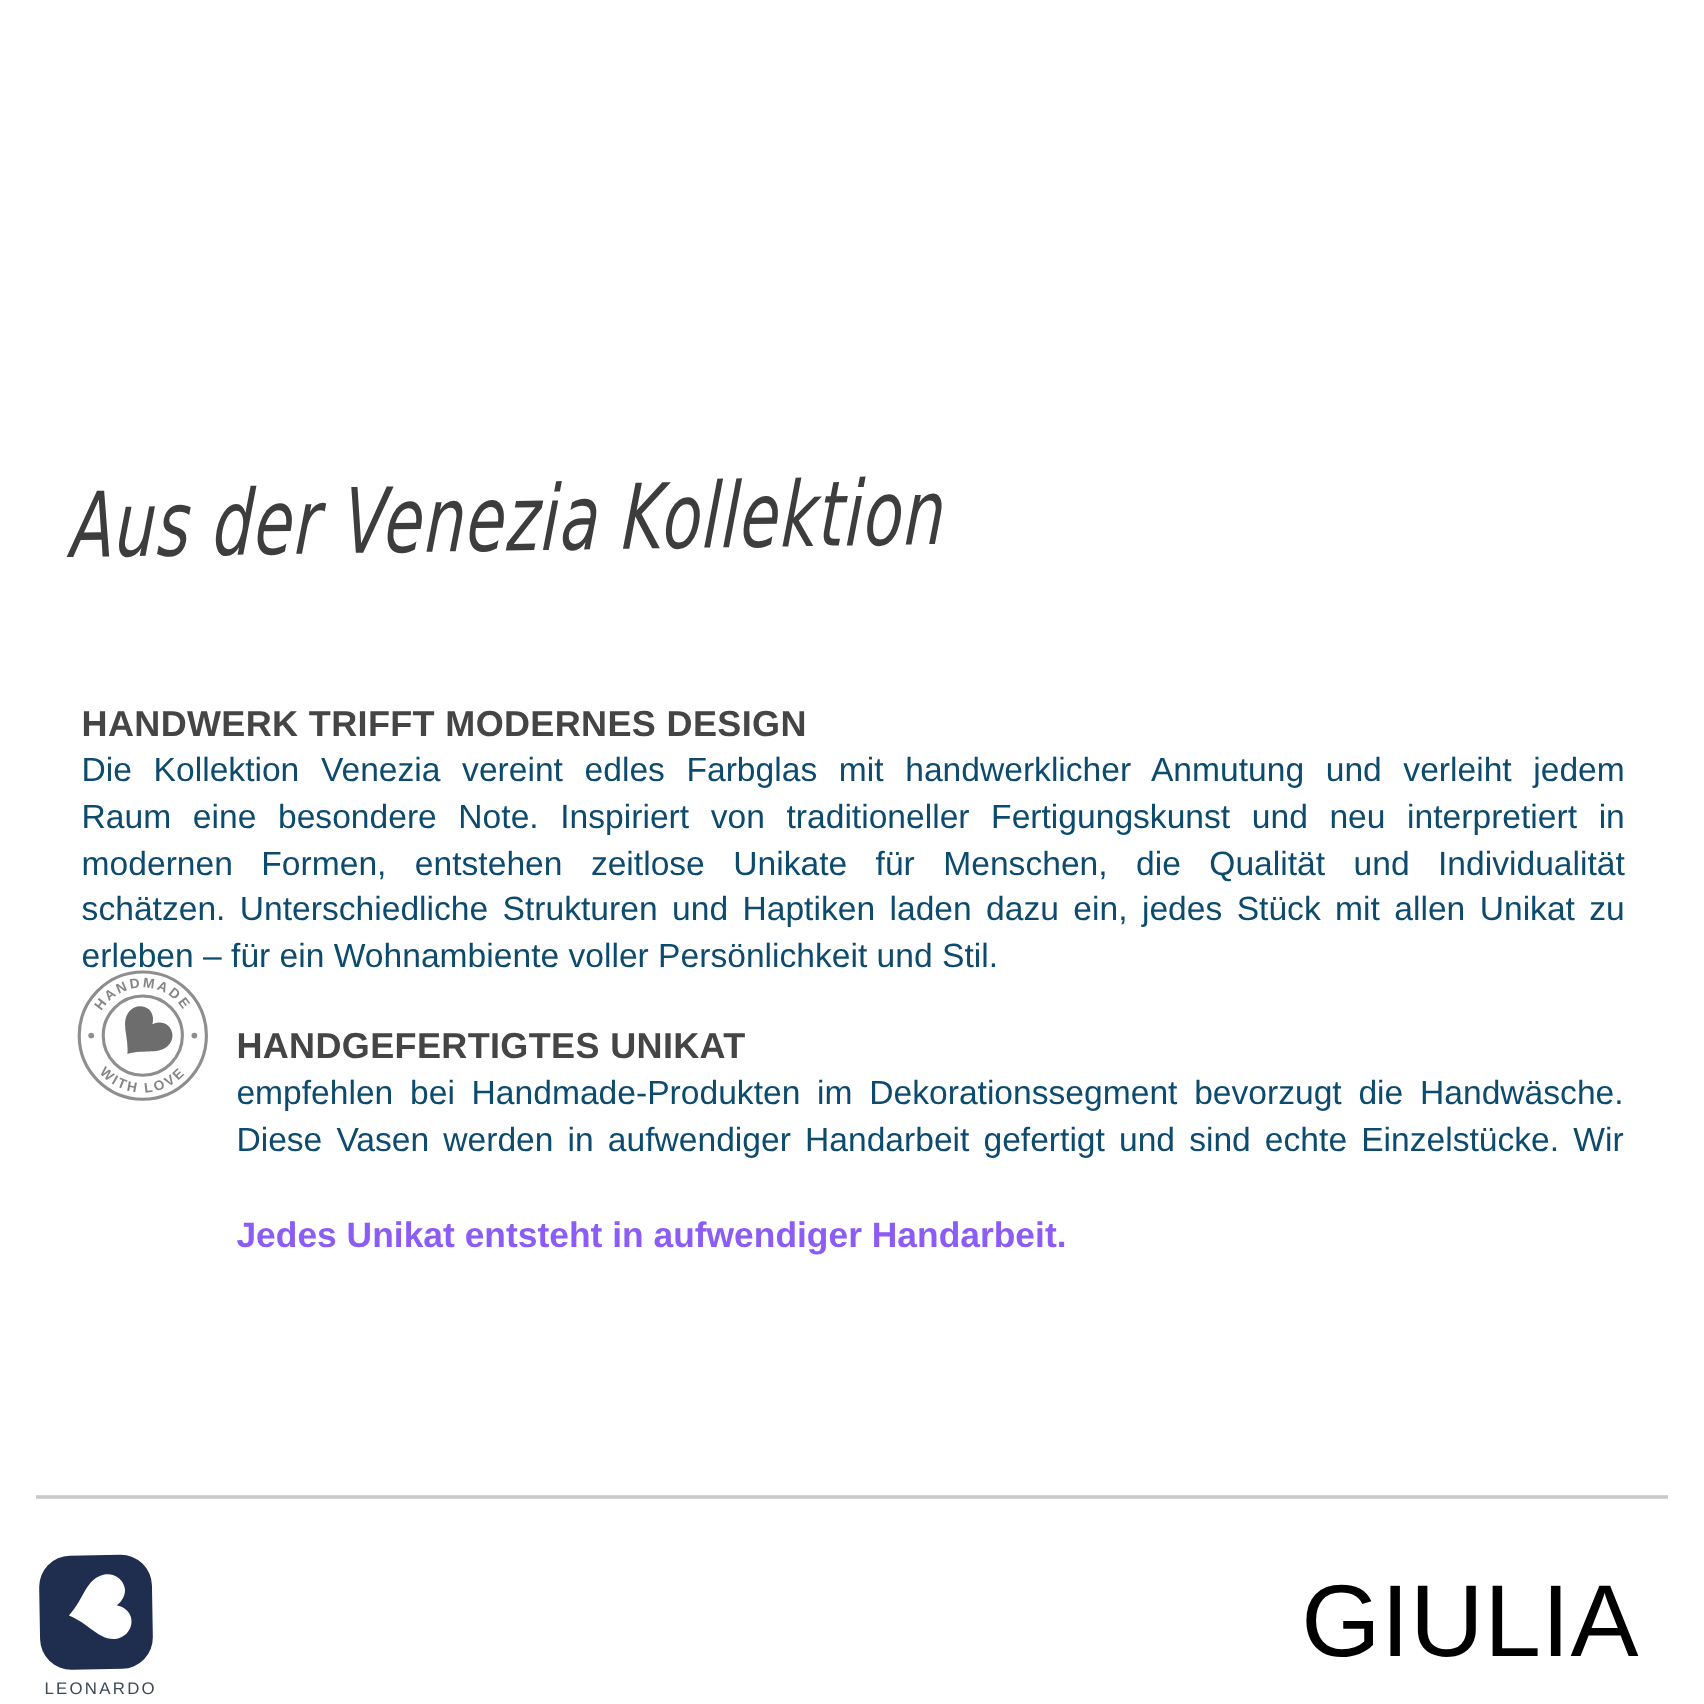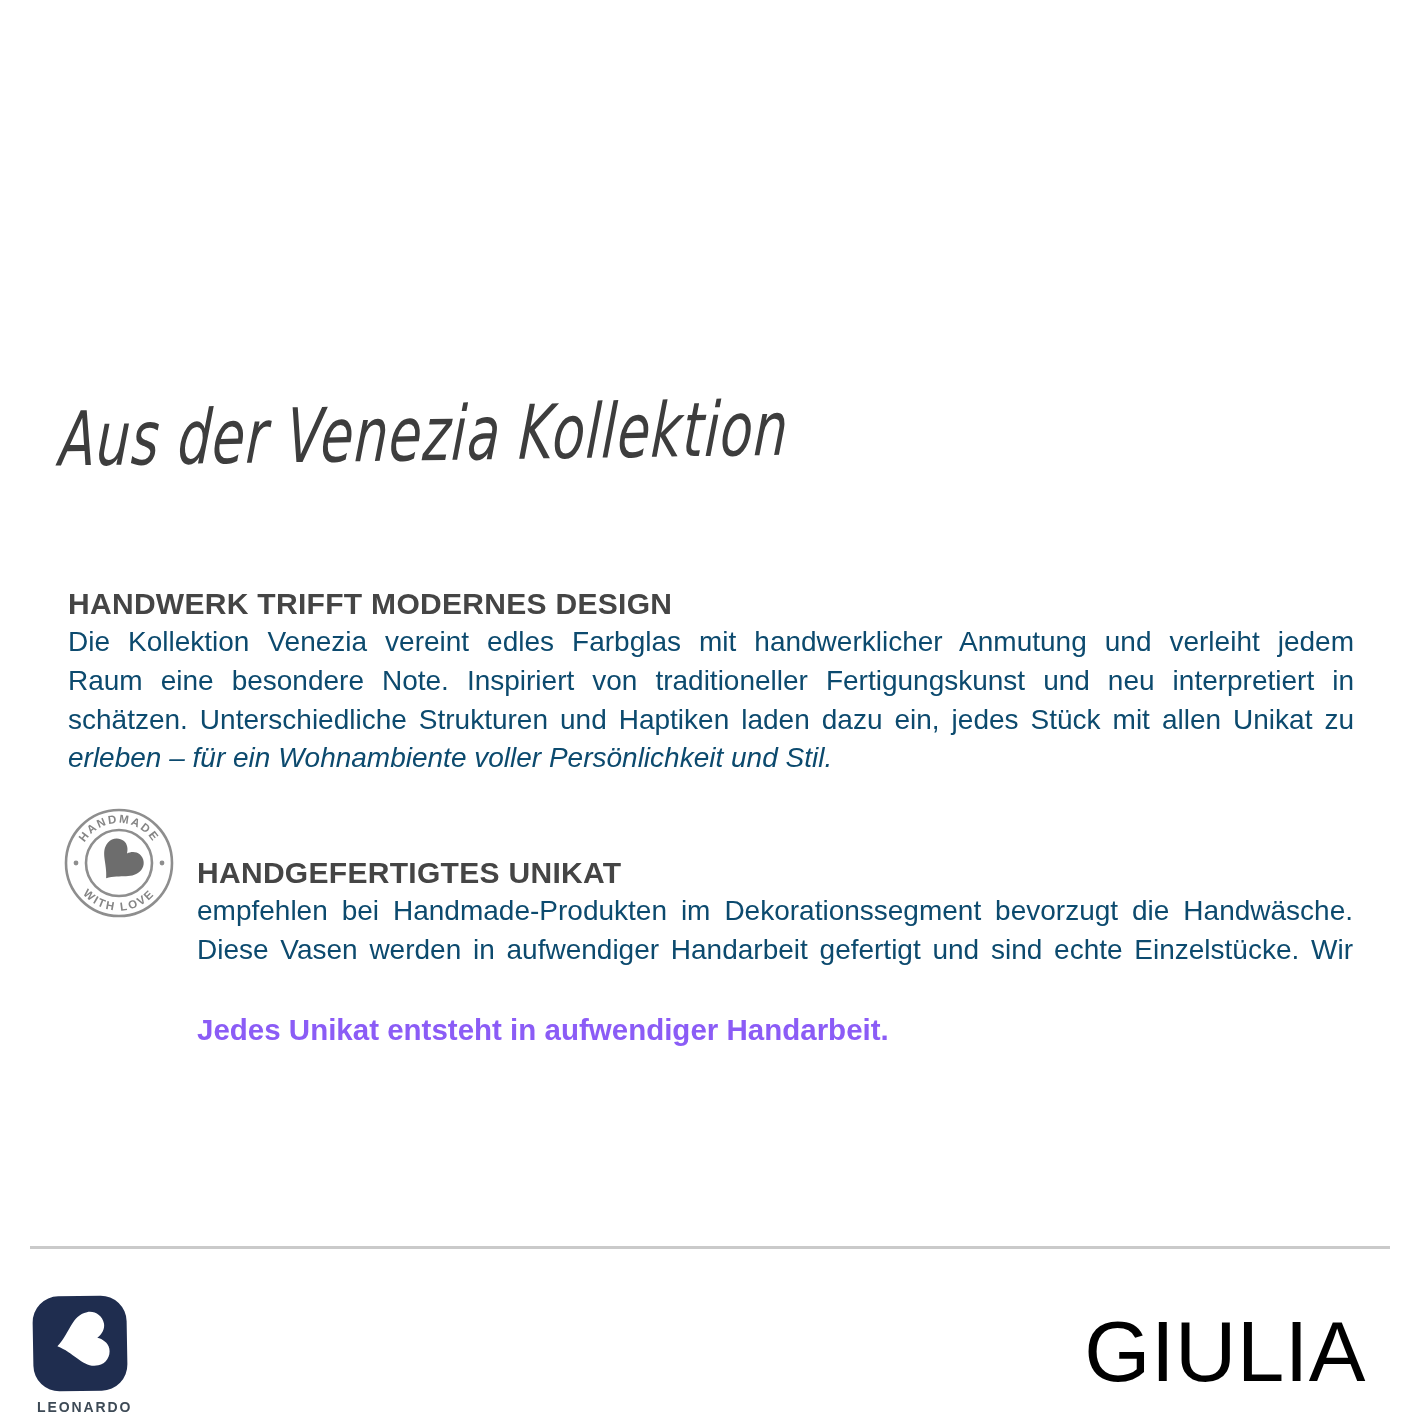--- a/index.html
+++ b/index.html
@@ -44,21 +44,20 @@
     font-size: 28px;
     line-height: 38.8px;
     color: #0c4a6e;
     text-align: justify;
     text-align-last: justify;
     white-space: normal;
   }
   .body-line.last {
     text-align: left;
     text-align-last: left;
-    font-style: italic;
   }
   .emphasis {
     margin-top: 41px;
     font-size: 29.5px;
     line-height: 38px;
     font-weight: bold;
     color: #8b5cf6;
   }
 
   .badge {
@@ -84,21 +83,21 @@
     height: 3px;
     background: #cacaca;
   }
 
   .logo-block { position: absolute; left: 30px; top: 1292px; width: 120px; }
   .logo-mark  { display: block; width: 100px; height: 102px; }
   .brand-name {
     margin-top: 5px;
     margin-left: 7px;
     font-size: 14px;
-    font-weight: 700;
+    font-weight: 400;
     letter-spacing: 1.9px;
     color: #3d4a56;
     white-space: nowrap;
   }
 
   .product-name {
     position: absolute;
     right: 54px;
     top: 1309px;
     font-size: 85px;
@@ -112,20 +111,21 @@
 <body>
 
 <div class="page">
 
   <div class="script-heading">Aus der Venezia Kollektion</div>
 
   <section class="section section-craft">
     <h2 class="section-heading">HANDWERK TRIFFT MODERNES DESIGN</h2>
     <div class="body-line">Die Kollektion Venezia vereint edles Farbglas mit handwerklicher Anmutung und verleiht jedem</div>
     <div class="body-line">Raum eine besondere Note. Inspiriert von traditioneller Fertigungskunst und neu interpretiert in</div>
+    <div class="body-line">modernen Formen, entstehen zeitlose Unikate für Menschen, die Qualität und Individualität</div>
     <div class="body-line">schätzen. Unterschiedliche Strukturen und Haptiken laden dazu ein, jedes Stück mit allen Unikat zu</div>
     <div class="body-line last">erleben – für ein Wohnambiente voller Persönlichkeit und Stil.</div>
   </section>
 
   <svg class="badge" viewBox="0 0 114 114" aria-hidden="true">
     <defs>
       <path id="arcTop" d="M 17,57 A 40,40 0 0 1 97,57" fill="none"></path>
       <path id="arcBottom" d="M 9.5,57 A 47.5,47.5 0 0 0 104.5,57" fill="none"></path>
     </defs>
     <circle cx="57" cy="57" r="53" fill="none" stroke="#8e8e8e" stroke-width="2.6"></circle>

